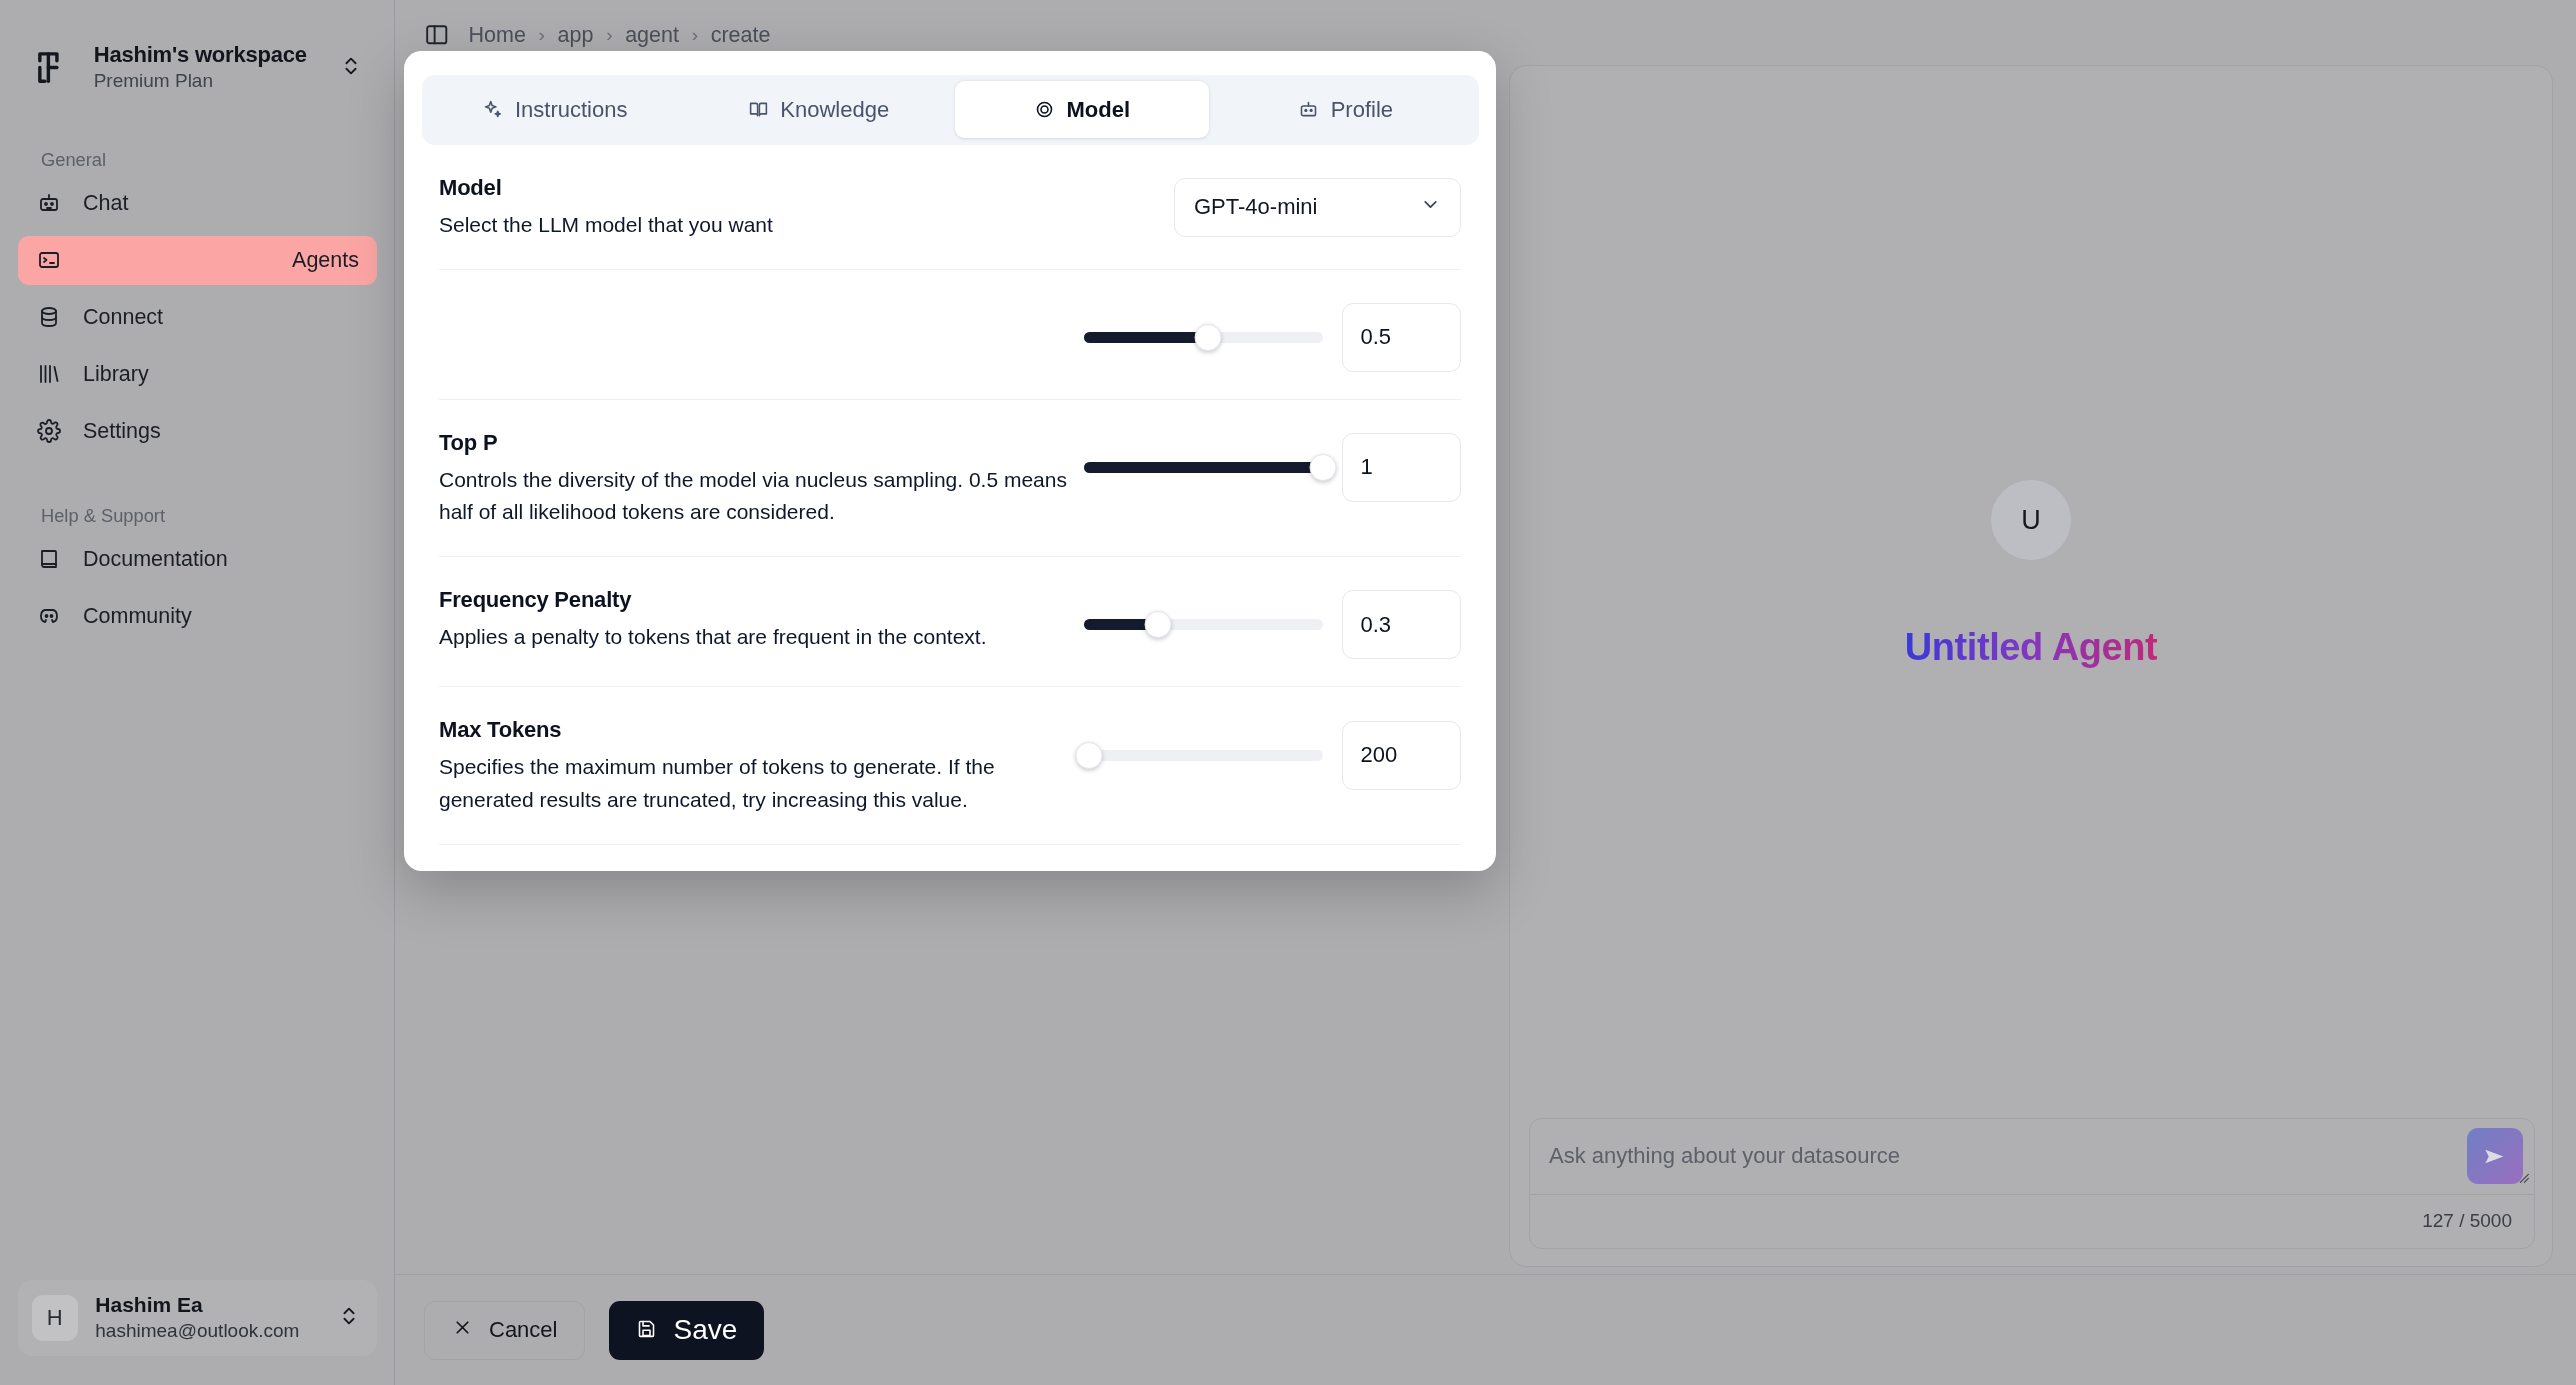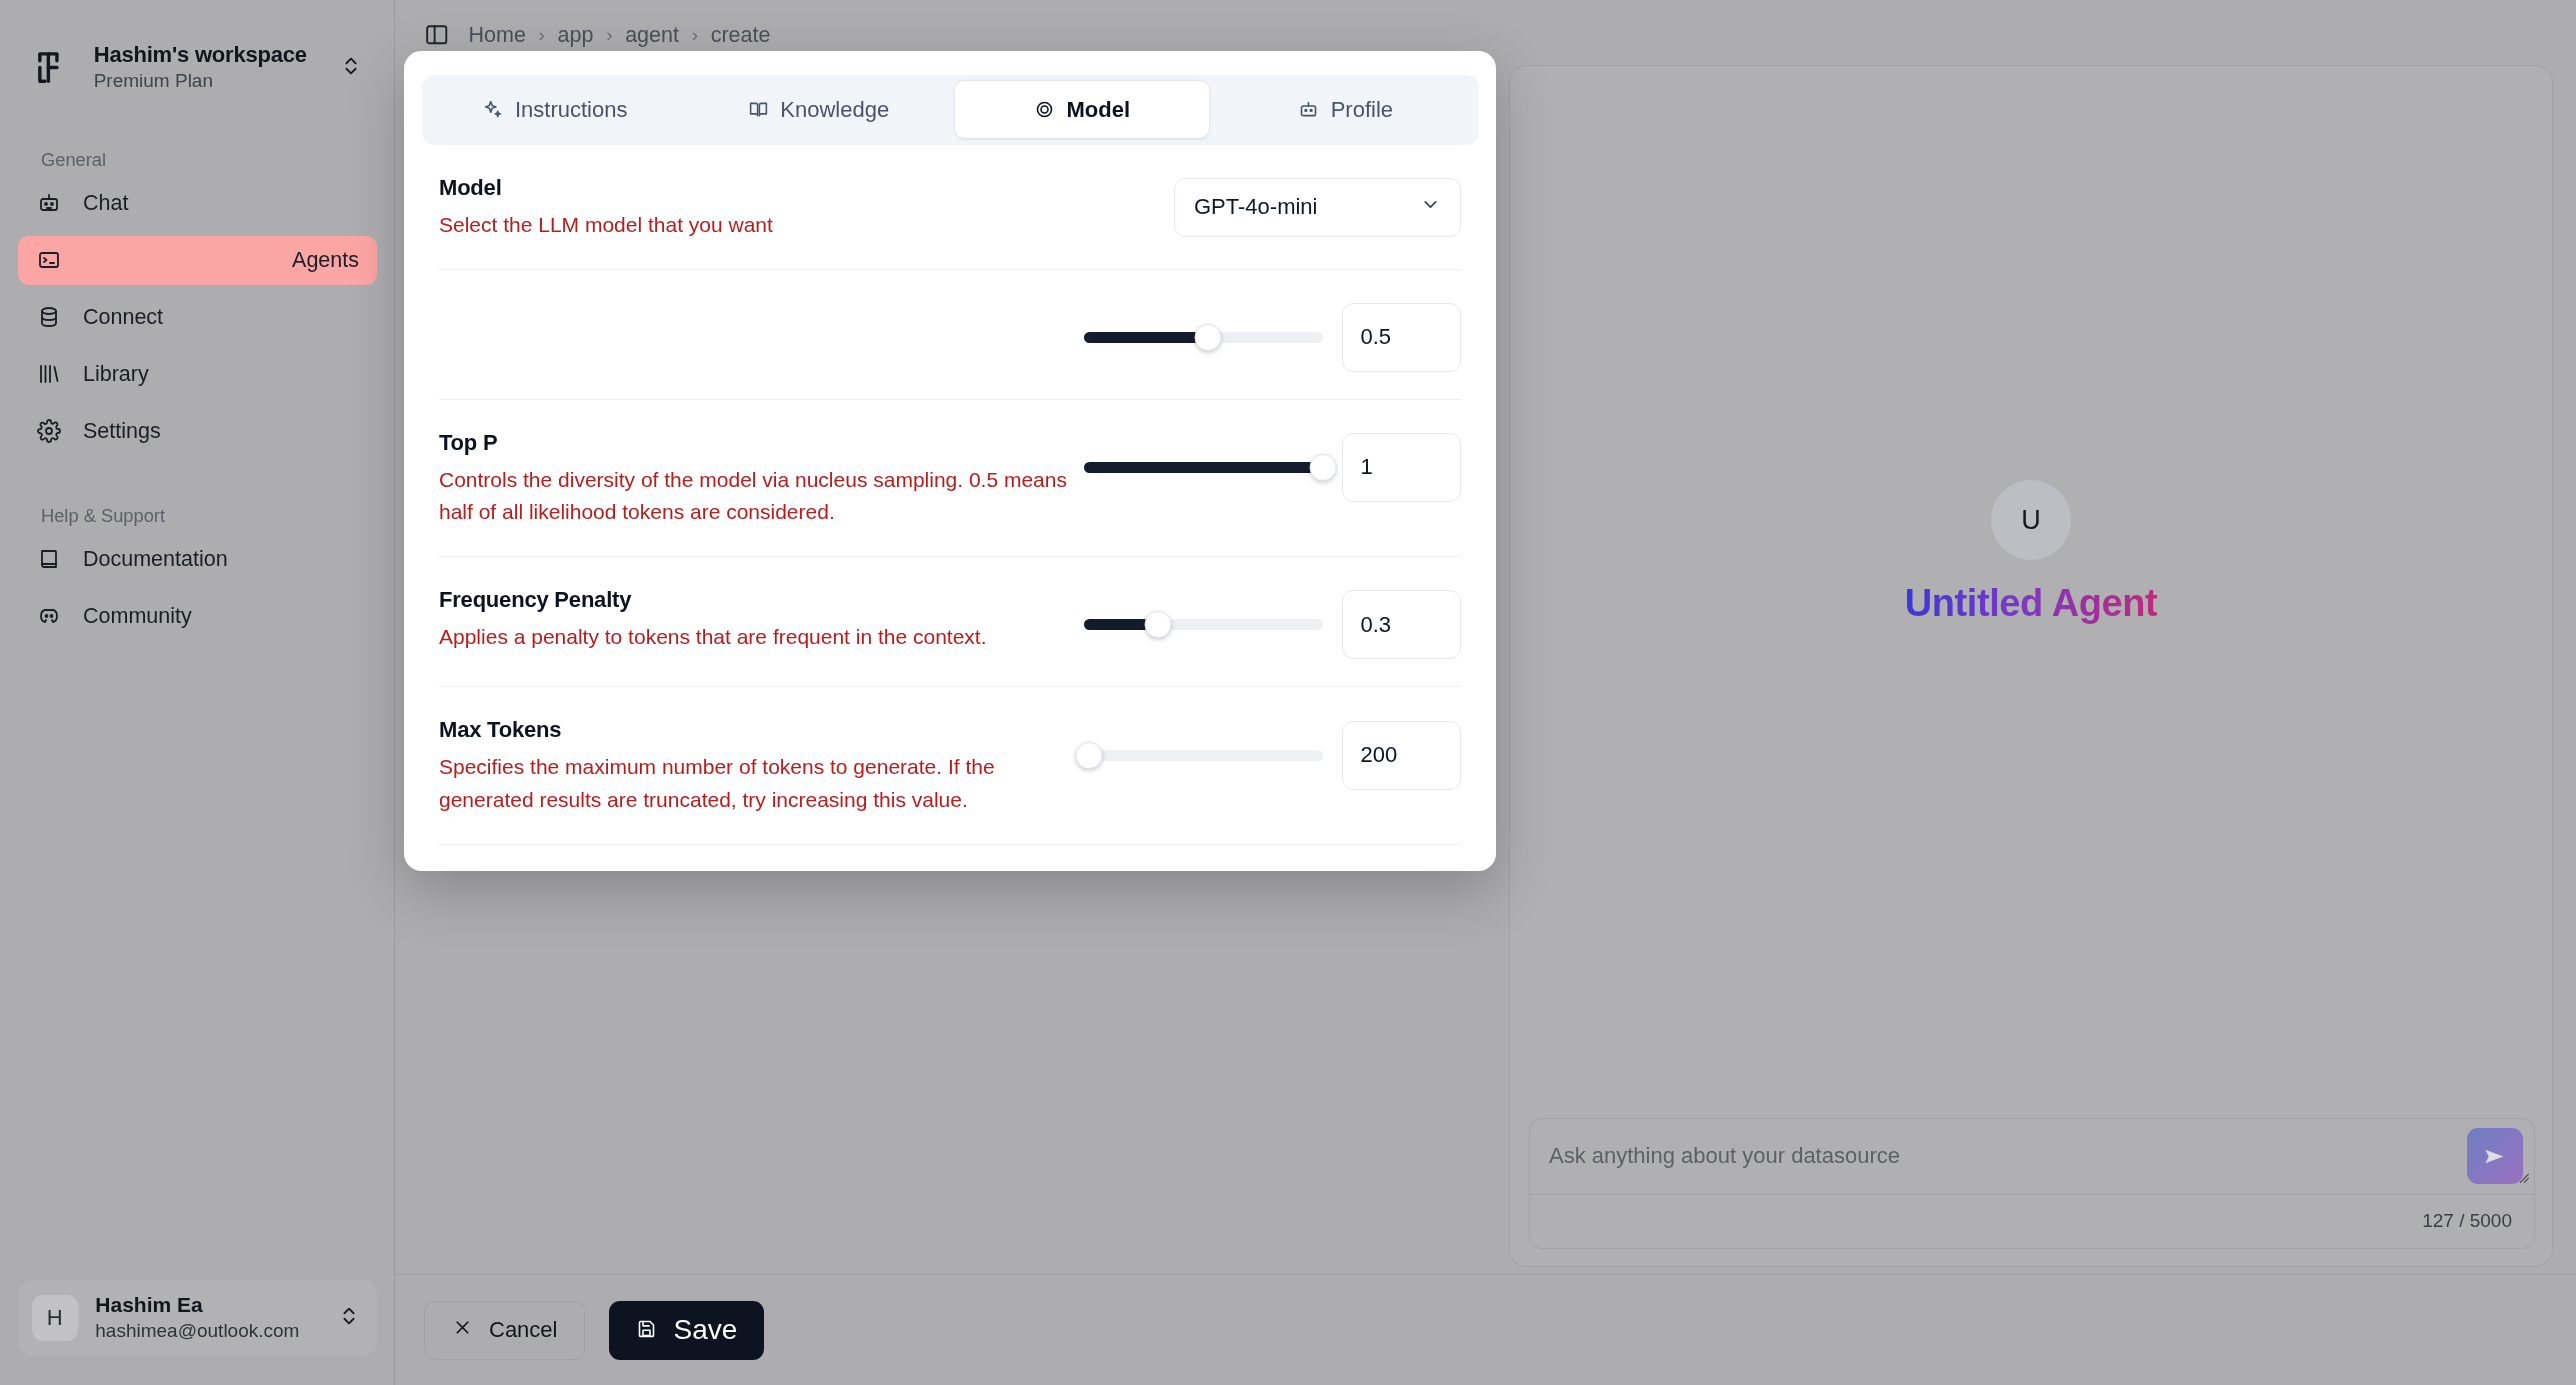--- a/index.html
+++ b/index.html
@@ -91,21 +91,21 @@
     display: flex; flex-direction: column;
     align-items: center;
   }
   .agent-avatar {
     width: 80px; height: 80px; border-radius: 50%;
     background: #bdbec4; margin-top: 414px;
     display:flex; align-items:center; justify-content:center;
     font-size: 27px; color: #17181c;
   }
   .agent-title {
-    margin-top: 22px; font-size: 38px; font-weight: 700;
+    margin-top: 66px; font-size: 38px; font-weight: 700;
     letter-spacing: -0.4px;
     background: linear-gradient(90deg, #3b38d6 0%, #7b39c4 45%, #c0297a 100%);
     -webkit-background-clip: text; background-clip: text;
     -webkit-text-fill-color: transparent; color: transparent;
   }
   .composer {
     position: absolute; left: 19px; bottom: 17.5px;
     width: 1006px;
     border: 1.6px solid #a3a3a7;
     border-radius: 12.7px;
@@ -155,21 +155,21 @@
 
   .rows { padding: 0 17.5px; }
   .row {
     display: flex; align-items: flex-start;
     padding: 30px 0 27px 0;
     border-bottom: 1.6px solid #eef0f4;
   }
   .row:last-child { border-bottom: 1.6px solid #eef0f4; }
   .row-left { width: 701px; padding-right: 16px; }
   .row-title { font-size: 22px; font-weight: 700; color: #0c1220; letter-spacing: -0.2px; }
-  .row-desc { margin-top: 8px; font-size: 21px; line-height: 1.56; color: #b91c1c; max-width: 661px; }
+  .row-desc { margin-top: 8px; font-size: 21px; line-height: 1.56; color: #0f172a; max-width: 661px; }
   .row-right { flex: 1; display: flex; align-items: center; justify-content: flex-end; gap: 19px; padding-top: 3.2px; }
 
   .select {
     width: 287px; height: 59px; border: 1.6px solid #e5e8ee;
     border-radius: 11px; background: #fff;
     display: flex; align-items: center; justify-content: space-between;
     padding: 0 19px; font-size: 22px; color: #121722; cursor: pointer;
   }
 
   .slider { position: relative; width: 239px; height: 24px; display: flex; align-items: center; cursor: pointer; }

